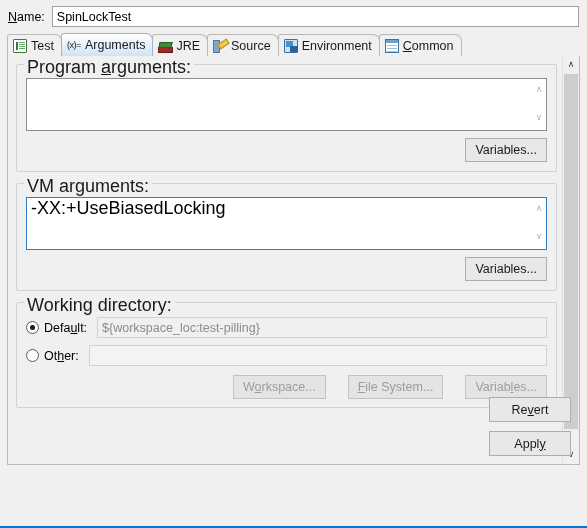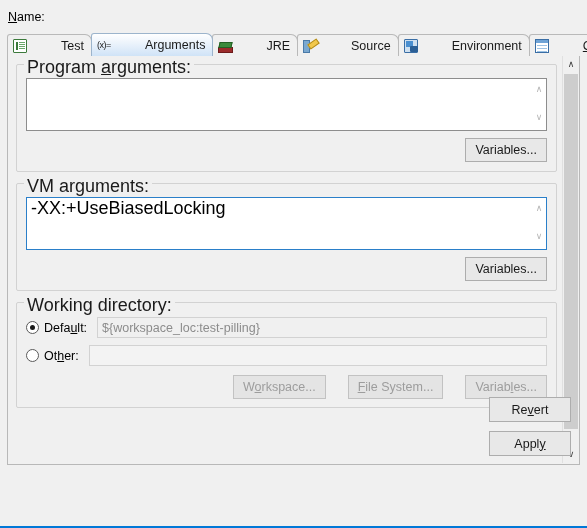--- a/index.html
+++ b/index.html
@@ -62,21 +62,20 @@
     height: 22px;
     padding: 0 7px 0 5px;
     font-size: 12.5px;
     white-space: nowrap;
     color: #1a1a1a;
     border: 1px solid #b9b9b9;
     border-bottom: none;
     border-radius: 3px 7px 0 0;
     background: #f0f0f0;
     margin-right: -1px;
-    gap: 30px;
   }
   .tab.active {
     background: linear-gradient(to bottom, #ffffff 0%, #e3eefa 60%, #cfe3f7 100%);
     border-color: #9cb4cc;
     z-index: 3;
     height: 23px;
   }
   .tab .tabtext { margin-left: 4px; }
   .tab-icon {
     width: 14px; height: 14px;
@@ -274,20 +273,21 @@
   }
   .footer-btns .btn { min-width: 93px; height: 28px; font-size: 12.5px; }
 </style>
 </head>
 <body>
 
 <div id="root">
 
   <div class="name-row">
     <span class="name-label"><span class="mn">N</span><span>ame:</span></span>
+    <input class="name-input" type="text" value="SpinLockTest" style="">
   </div>
 
   <div class="tabstrip">
 
     <div class="tab">
       <span class="tab-icon ic-test"></span>
       <span class="tabtext">Test</span>
     </div>
 
     <div class="tab active">

